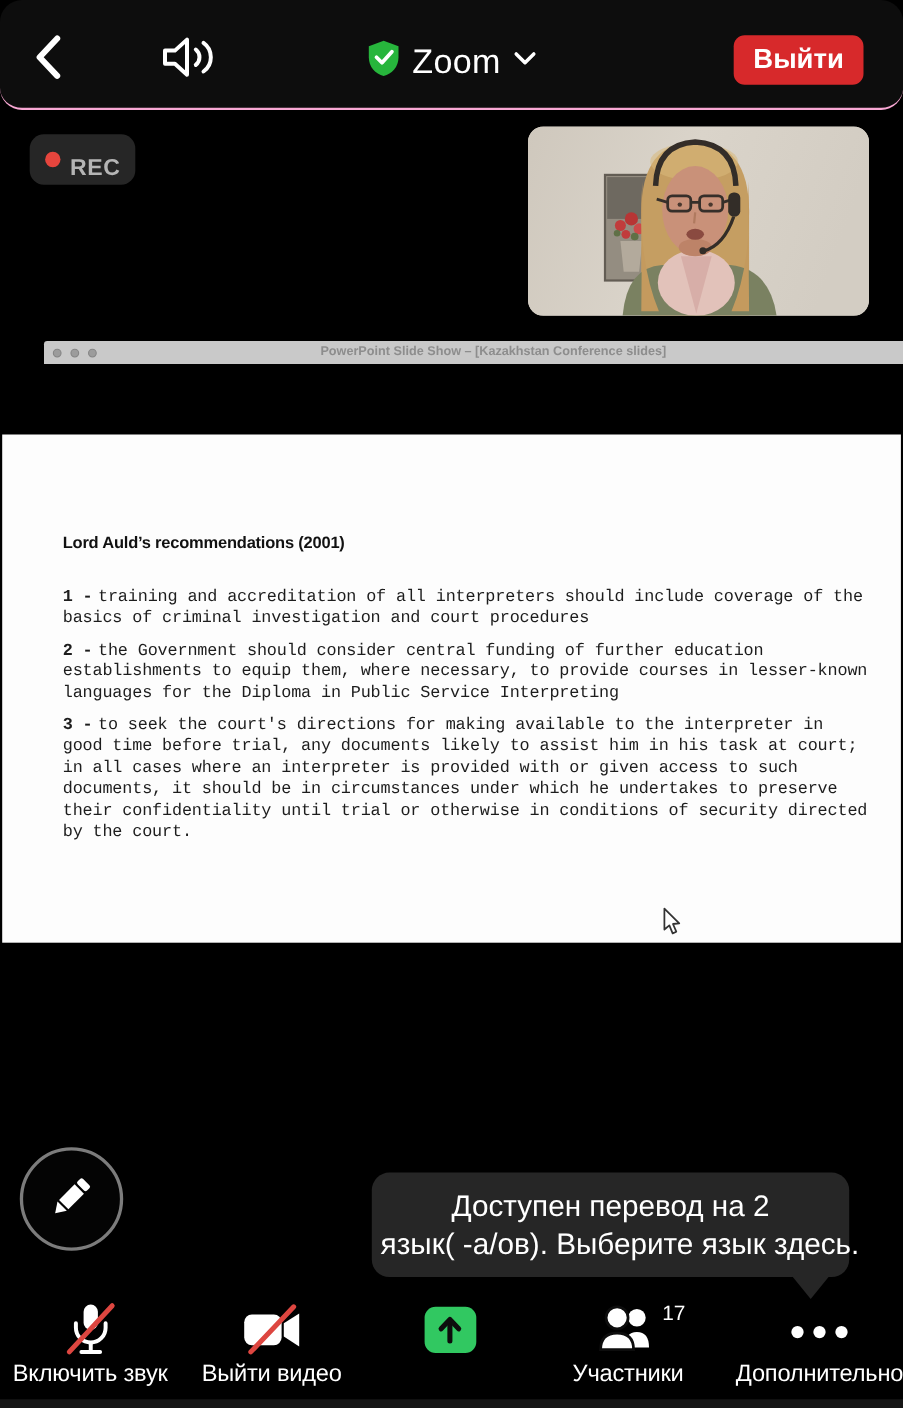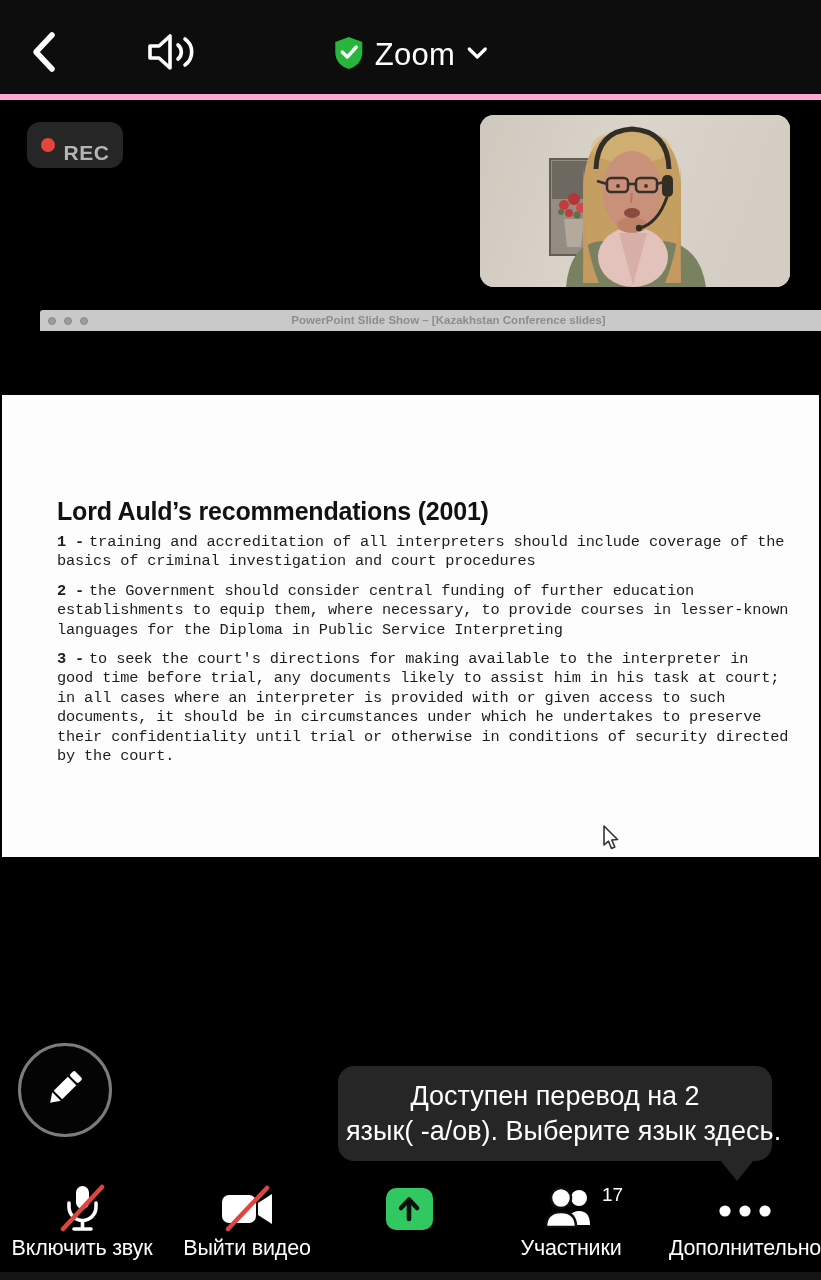--- a/index.html
+++ b/index.html
@@ -3,21 +3,21 @@
 <meta charset="utf-8">
 <style>
   * { margin:0; padding:0; box-sizing:border-box; }
   html,body { background:#000; }
   body { width:821px; height:1280px; overflow:hidden;
          font-family:"Liberation Sans","DejaVu Sans",sans-serif; }
   .stage { position:relative; width:821px; height:1280px; background:#000; overflow:hidden; }
   .abs { position:absolute; }
 
   
-  .topbar { left:0; top:0; width:821px; height:100px; background:#0d0d0d; border-bottom:6px solid #f9a8d4; }
+  .topbar { left:0; top:0; width:821px; height:100px; background:#0d0d0d; border-bottom:2px solid #f9a8d4;border-radius:20px; }
   .back-btn { left:30px; top:30px; width:28px; height:44px; cursor:pointer; }
   .speaker-btn { left:143px; top:29px; width:56px; height:46px; cursor:pointer; }
   .title-group { left:50%; top:36px; transform:translateX(-50%); display:flex; align-items:center; gap:11px; cursor:pointer; }
   .title-text { color:#fff; font-size:31px; font-weight:500; letter-spacing:.3px; }
   .leave-btn { right:36px; top:32px; width:118px; height:45px; background:#d7292b; border:none; border-radius:10px;
                color:#fff; font-size:25px; font-weight:bold; font-family:inherit; cursor:pointer; position:absolute; }
 
   
   .rec-badge { left:27px; top:122px; width:96px; height:46px; background:#262626; border-radius:13px;
                display:flex; align-items:center; justify-content:center; gap:9px; }
@@ -29,21 +29,21 @@
                  background:#d2ccc2; cursor:pointer; }
 
   
   .ppt-window { left:2px; top:310px; width:817px; height:611px; background:#000; border-radius:0 0 6px 6px; }
   .ppt-titlebar { left:0; top:0; width:817px; height:21px; background:#c9c9c9; border-radius:3px 3px 0 0;margin-left:38px; }
   .ppt-dots { left:8px; top:6.5px; display:flex; gap:8px; }
   .ppt-dot { width:8px; height:8px; border-radius:50%; background:#9c9c9c; border:1px solid #868686; }
   .ppt-title { left:0; top:0; width:817px; height:21px; line-height:21px; text-align:center;
                color:#8d8d8d; font-size:11.5px; font-weight:bold; }
   .slide { left:0; top:85px; width:817px; height:462px; background:#fdfdfd; }
-  .slide-heading { left:55px; top:102px; color:#111; font-size:25px; font-weight:bold; letter-spacing:-.2px;text-align:center; }
+  .slide-heading { left:55px; top:90px; color:#111; font-size:15px; font-weight:bold; letter-spacing:-.2px;text-align:center; }
   .slide-body { left:55px; top:138px; width:735px; color:#1d1d1d; font-size:15.3px; line-height:19.4px; letter-spacing:-.15px; }
   .slide-body p { margin:0 0 10px 0;font-family:Liberation Mono, monospace; }
   .slide-body b { margin-right:5px; }
 
   
   .fab { left:18px; top:1043px; width:94px; height:94px; border-radius:50%; background:#040404;
          border:3px solid #7c7c7c; display:flex; align-items:center; justify-content:center; cursor:pointer; }
 
   
   .tooltip { left:338px; top:1066px; width:434px; background:#262626; border-radius:16px;
@@ -92,20 +92,21 @@
           <polyline points="9,16 14,21 23,11" fill="none" stroke="#fff" stroke-width="3.4" stroke-linecap="round" stroke-linejoin="round"></polyline>
         </svg>
       </span>
       <span class="title-text">Zoom</span>
       <span>
         <svg width="22" height="14" viewBox="0 0 22 14">
             <polyline points="3,3 11,11 19,3" fill="none" stroke="#fff" stroke-width="3.2" stroke-linecap="round" stroke-linejoin="round"></polyline>
           </svg>
       </span>
     </div>
+    <button class="leave-btn">Выйти</button>
   </div>
 
   <div class="abs rec-badge">
     <span class="rec-dot"></span>
     <span class="rec-label">REC</span>
   </div>
 
   <div class="abs video-thumb">
     <span>
       <svg width="310" height="172" viewBox="0 0 310 172">

